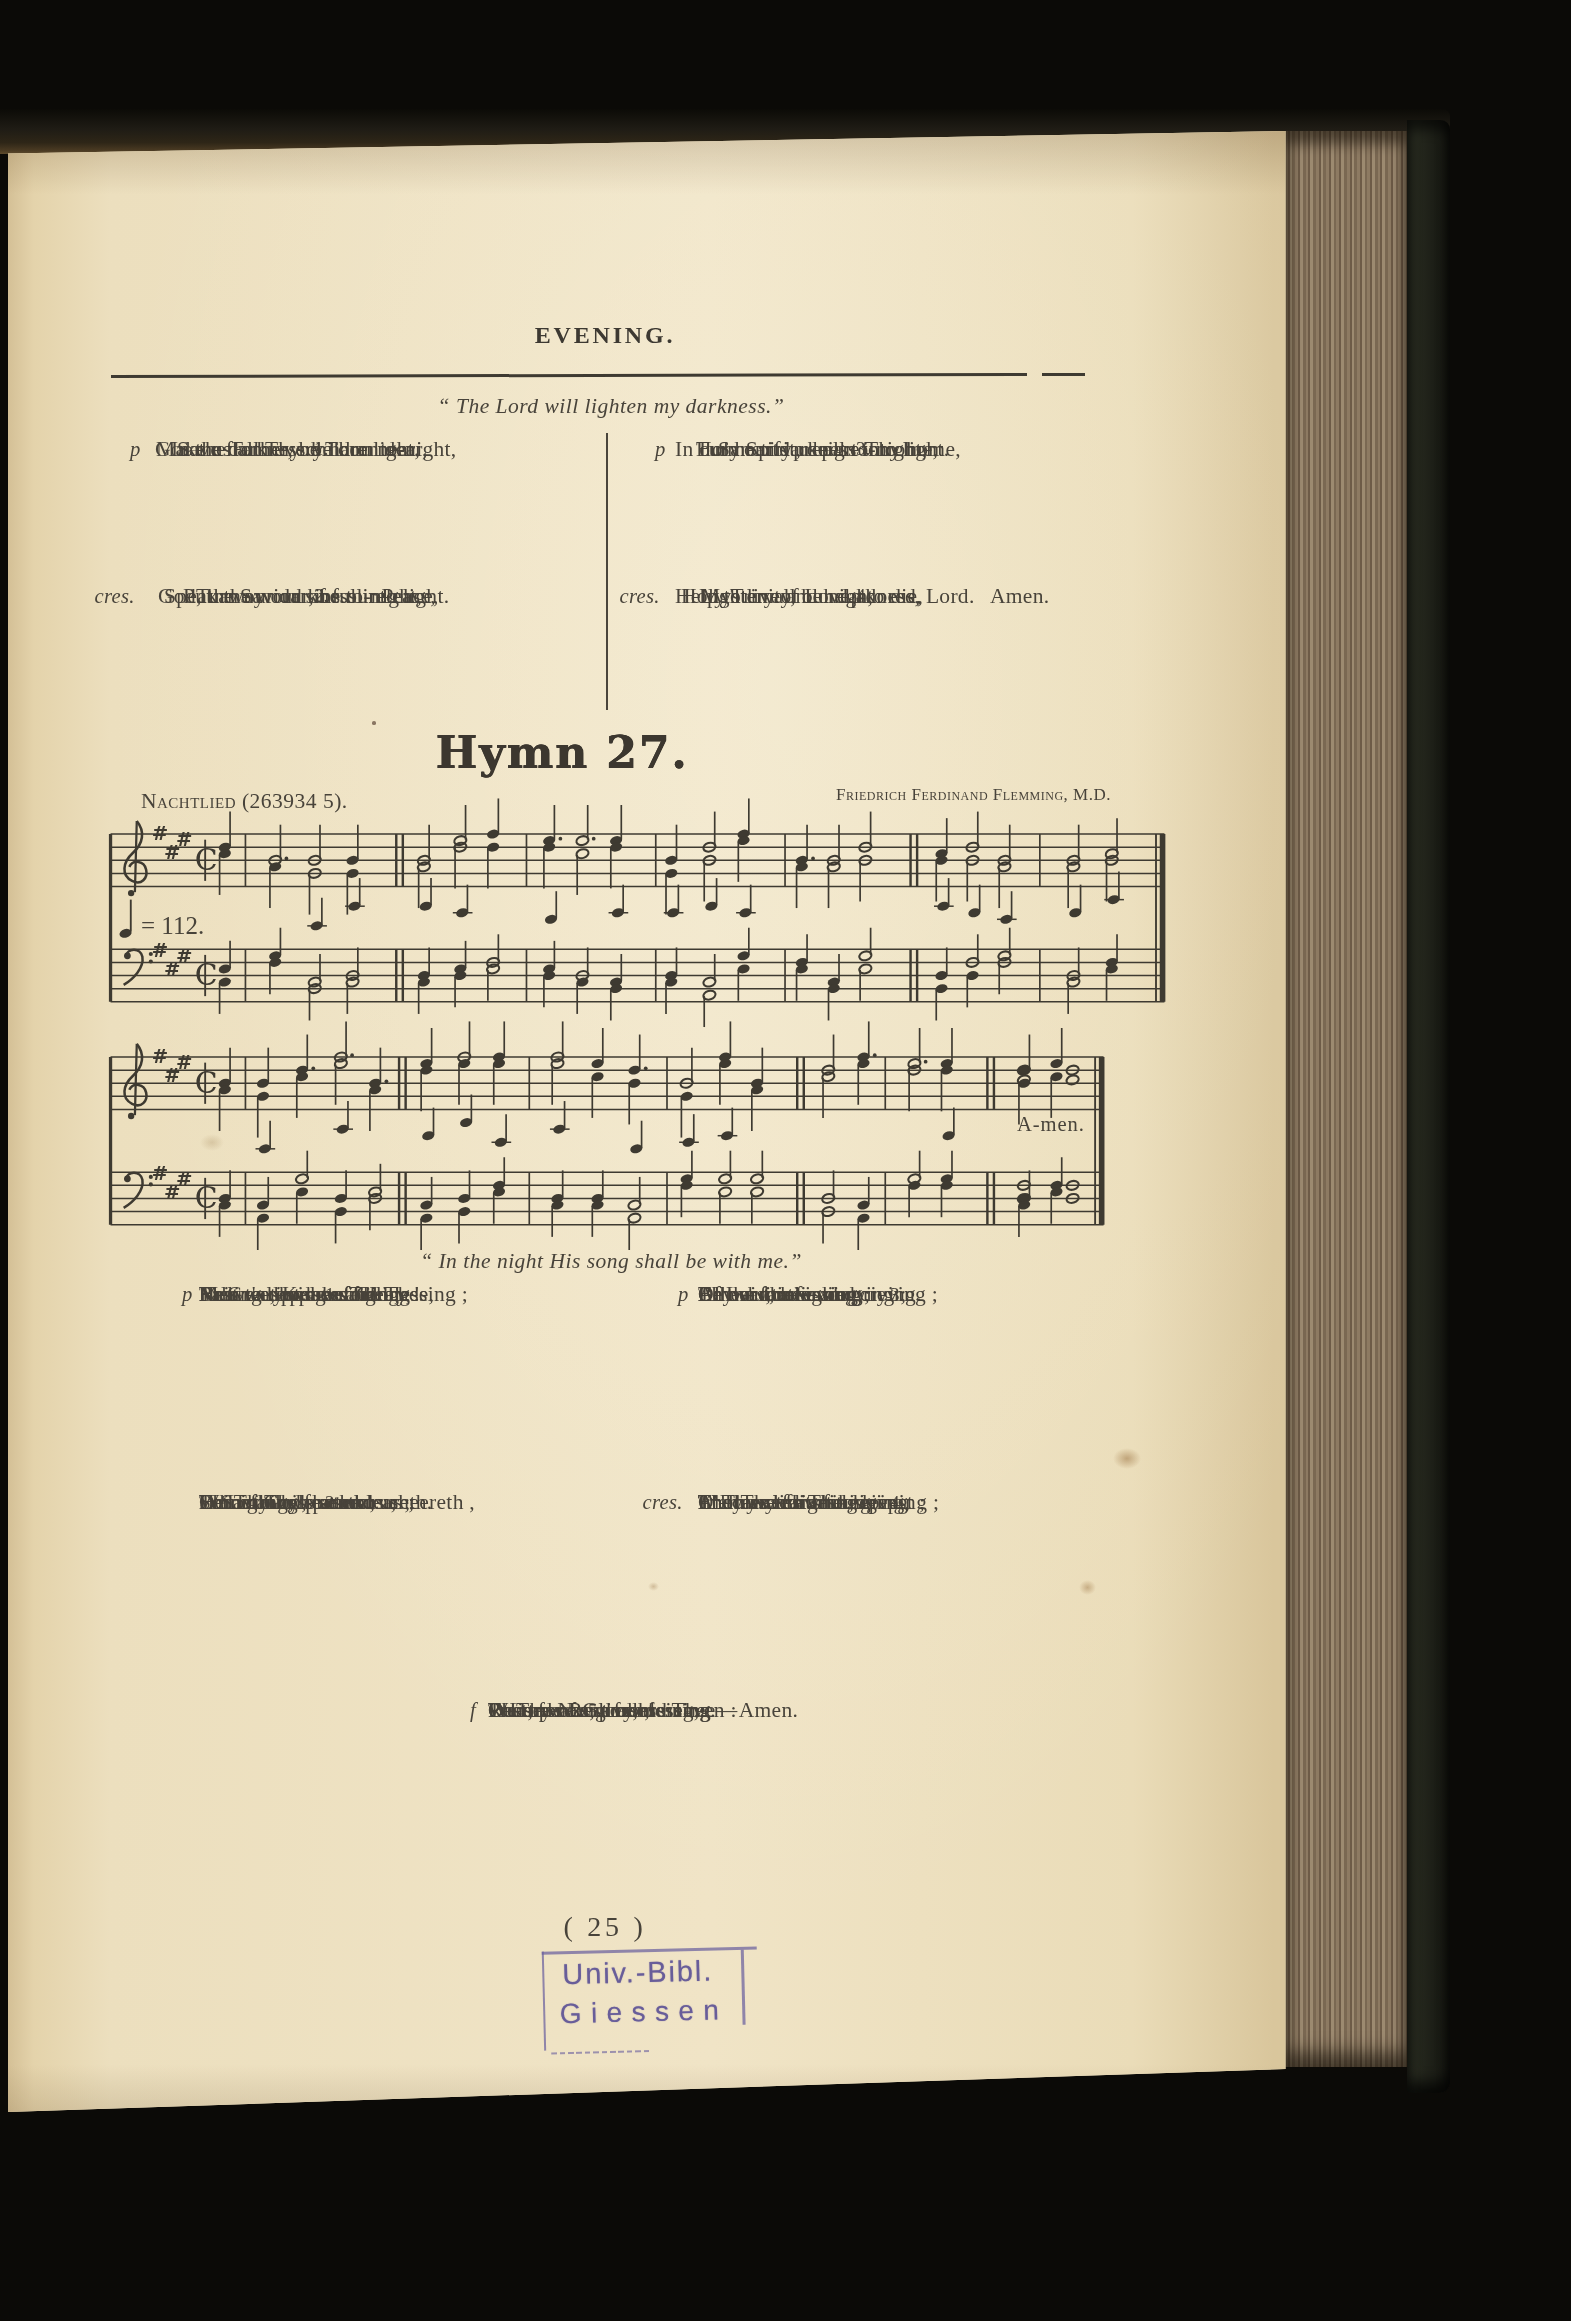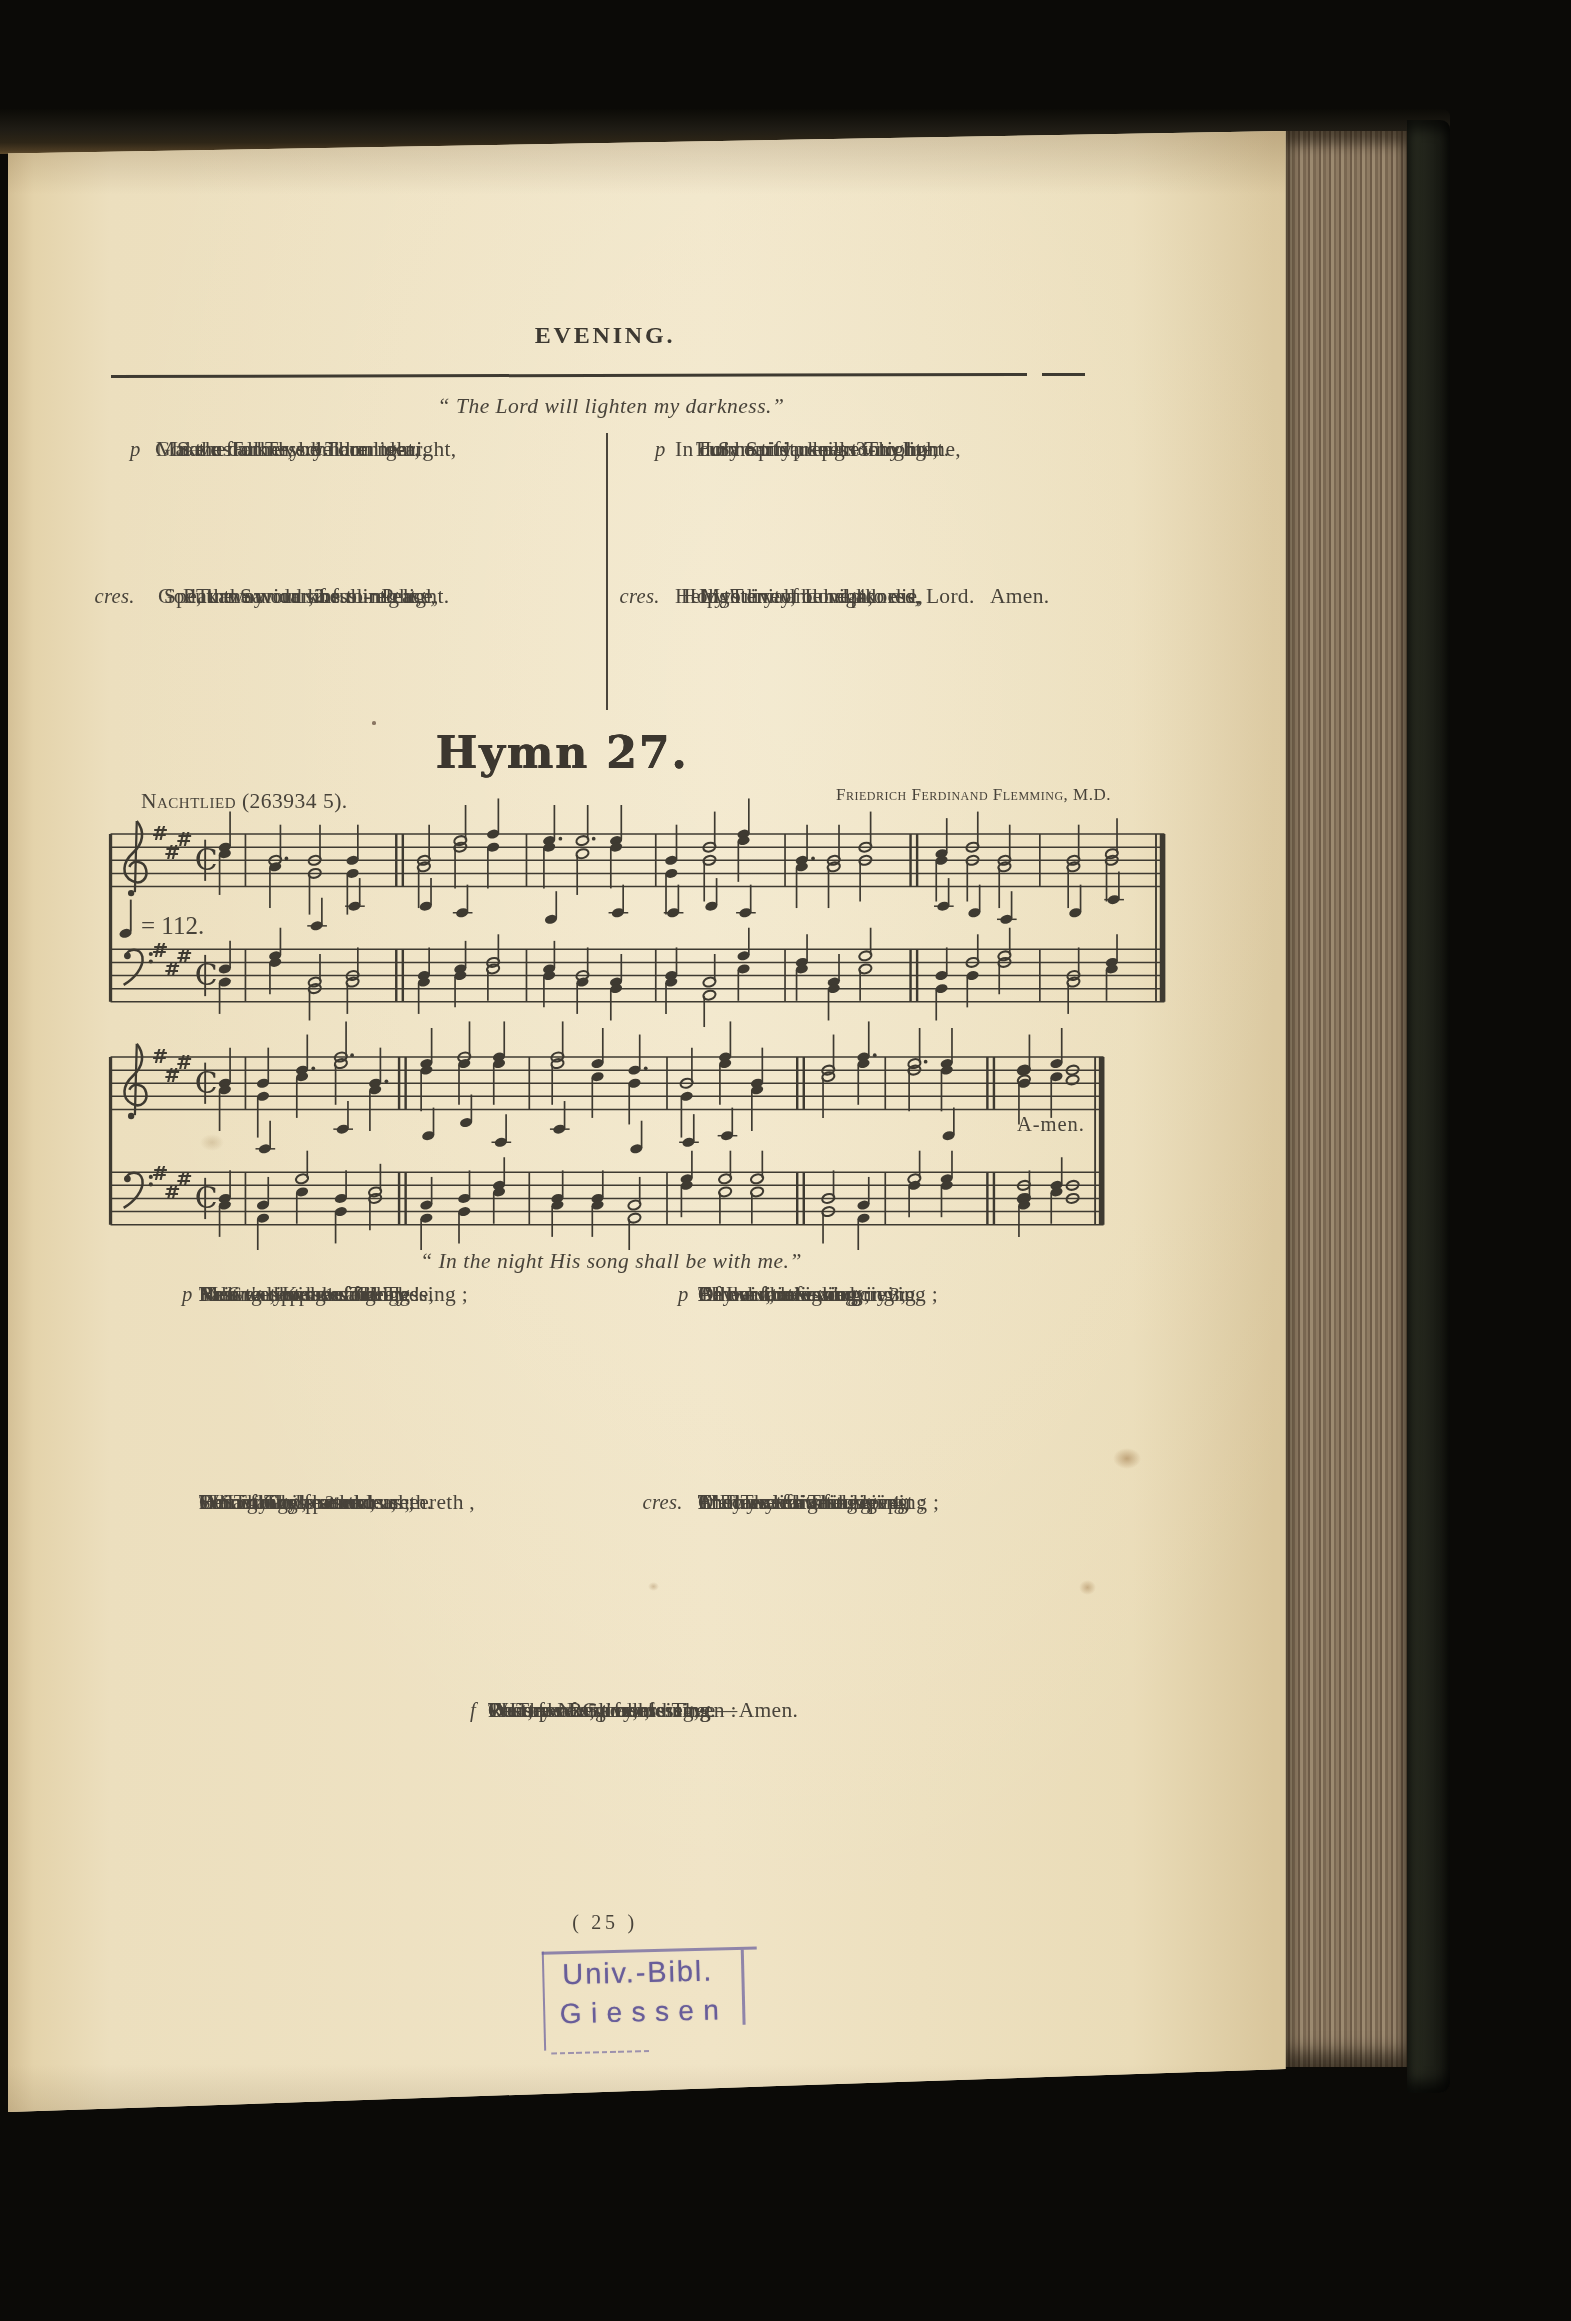--- a/index.html
+++ b/index.html
@@ -32,21 +32,21 @@
   .rule{background:#3e3a31;}
   .epigraph{left:0;width:1222px;text-align:center;font-style:italic;font-size:21.5px;letter-spacing:0.5px;}
   .col-divider{left:606px;top:433px;width:1.9px;height:277px;background:#4a453b;}
   .hymn-title{left:0;top:727px;width:1124px;text-align:center;font-family:"DejaVu Serif",serif;
       font-weight:bold;font-size:44px;color:#3c372f;letter-spacing:1.9px;
       text-shadow:0.7px 0 #3c372f, 0 0.4px #3c372f;}
   .tune{left:141px;top:789px;font-variant:small-caps;font-size:21.5px;letter-spacing:0.5px;}
   .composer{left:600px;top:785px;width:511px;text-align:right;font-variant:small-caps;font-size:17px;letter-spacing:0.5px;}
   .tempo{left:141px;top:912px;font-size:25px;}
   .amen-label{left:1017px;top:1113px;font-size:20.6px;letter-spacing:0.9px;}
-  .page-num{left:0;top:1911px;width:1210px;text-align:center;font-size:20px;letter-spacing:3.7px;}
+  .page-num{left:0;top:1911px;width:1210px;text-align:center;font-size:28px;letter-spacing:3.7px;}
   
   .verse{position:absolute;}
   .vnum{height:31px;font-size:19px;line-height:26px;}
   .vline{position:relative;font-size:21.5px;white-space:nowrap;letter-spacing:0.3px;}
   .dyn{position:absolute;font-style:italic;font-size:20.6px;}
   .sc{font-variant:small-caps;}
   
   .stamp{left:537px;top:1947px;width:229px;height:109px;transform:rotate(-1.4deg);}
   .stamp div{position:absolute;background:rgba(106,95,158,.72);}
   .stamp .s-top{left:5.6px;top:1.9px;width:215px;height:2.8px;}

